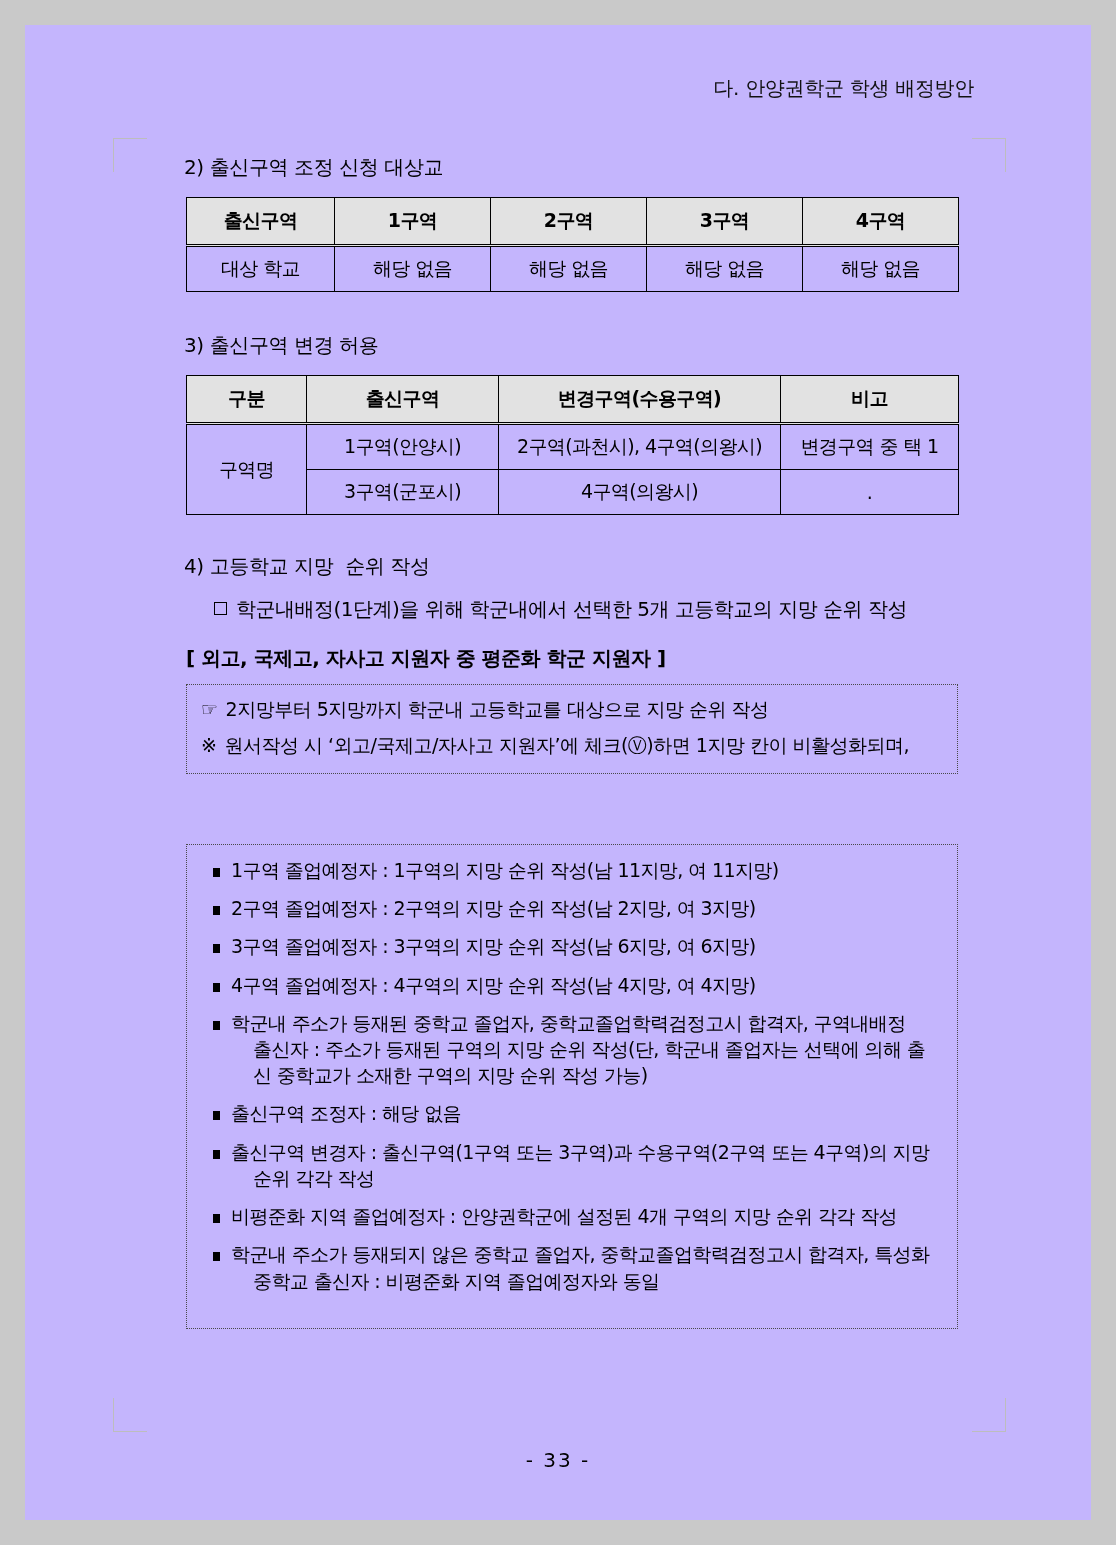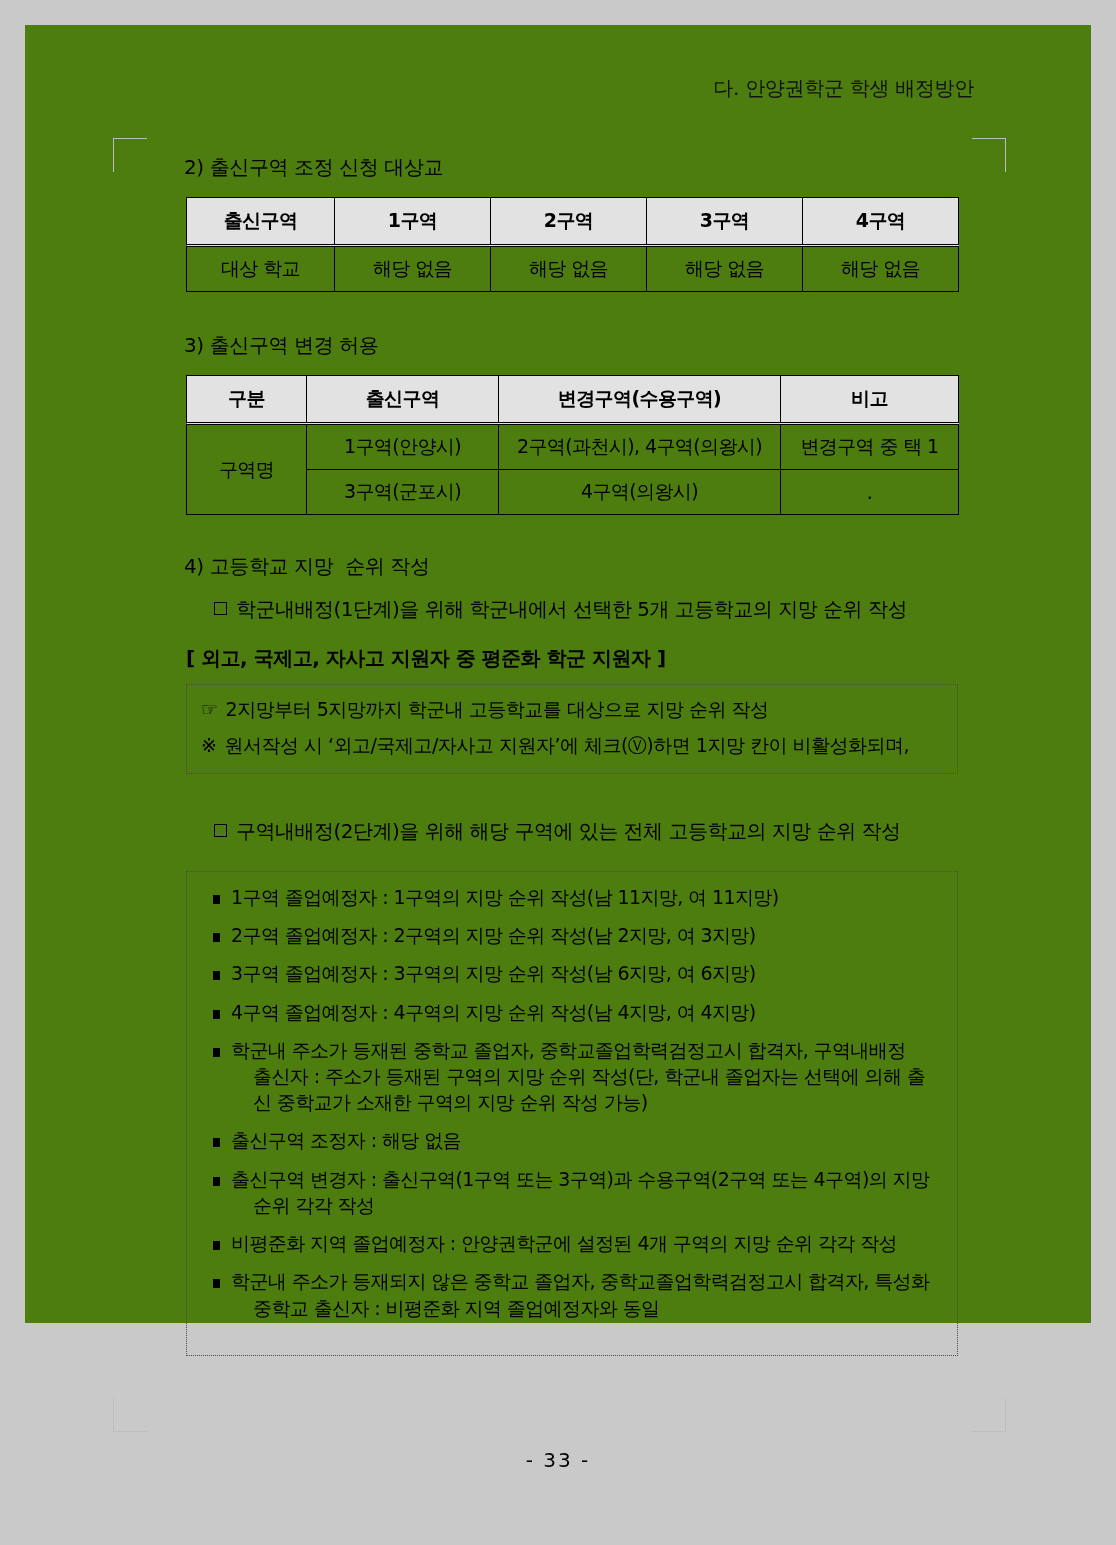--- a/index.html
+++ b/index.html
@@ -12,22 +12,22 @@
     position: relative;
     width: 1116px;
     height: 1545px;
     background: #c9c9c9;
     overflow: hidden;
   }
   #page {
     position: absolute;
     left: 25px; top: 25px;
     width: 1066px;
-    height: 1298px;
-    background: #4d7c0f;
+    height: 1495px;
+    background: #c4b5fd;
   }
 
   
   .cmark { position: absolute; width: 34px; height: 34px; }
   .cmark.tl { border-left: 1.5px solid #bdbdbd; border-top: 1.5px solid #bdbdbd; }
   .cmark.tr { border-right: 1.5px solid #bdbdbd; border-top: 1.5px solid #bdbdbd; }
   .cmark.bl { border-left: 1.5px solid #bdbdbd; border-bottom: 1.5px solid #bdbdbd; }
   .cmark.br { border-right: 1.5px solid #bdbdbd; border-bottom: 1.5px solid #bdbdbd; }
   .m-tl { left: 88px;  top: 113px; }
   .m-tr { left: 947px; top: 113px; }
@@ -252,23 +252,20 @@
 
       <div class="bracket-head">[ 외고, 국제고, 자사고 지원자 중 평준화 학군 지원자 ]</div>
 
       <div class="dbox">
         <p><span class="lead">☞</span><span>2지망부터 5지망까지 학군내 고등학교를 대상으로 지망 순위 작성</span></p>
         <p><span class="lead">※</span><span>원서작성 시 ‘외고/국제고/자사고 지원자’에 체크(Ⓥ)하면 1지망 칸이 비활성화되며,</span></p>
       </div>
 
       <div class="gap-l"></div>
 
-      <div class="chk-line">
-        <span class="chk-box"></span><span>구역내배정(2단계)을 위해 해당 구역에 있는 전체 고등학교의 지망 순위 작성</span>
-      </div>
 
       <div class="gap-s"></div>
 
       <div class="dbox">
         <ul class="blist">
           <li><span>1구역 졸업예정자 :  1구역의 지망 순위 작성(남 11지망, 여  11지망)</span></li>
           <li><span>2구역 졸업예정자 :  2구역의 지망 순위 작성(남 2지망, 여  3지망)</span></li>
           <li><span>3구역 졸업예정자 :  3구역의 지망 순위 작성(남 6지망, 여  6지망)</span></li>
           <li><span>4구역 졸업예정자 :  4구역의 지망 순위 작성(남 4지망, 여  4지망)</span></li>
           <li class="dense"><span>학군내 주소가 등재된 중학교 졸업자, 중학교졸업학력검정고시 합격자, 구역내배정</span><span class="cont">출신자 :   주소가 등재된 구역의 지망 순위 작성(단, 학군내 졸업자는 선택에 의해 출신 중학교가 소재한 구역의 지망 순위 작성 가능)</span></li>

